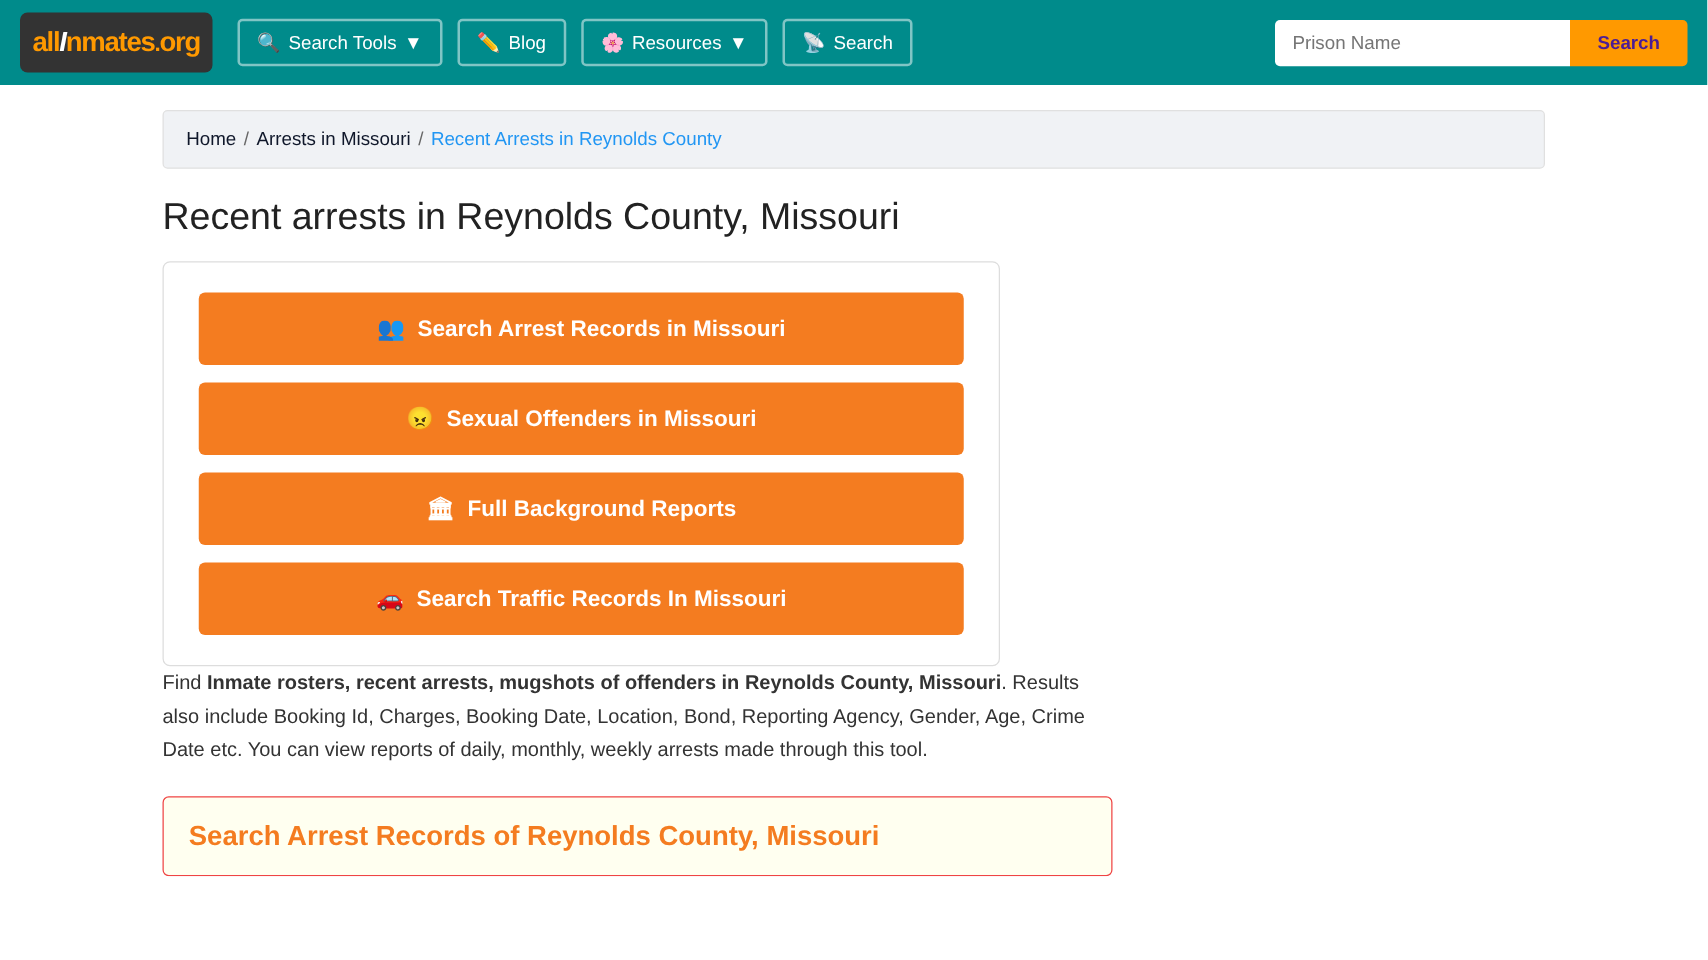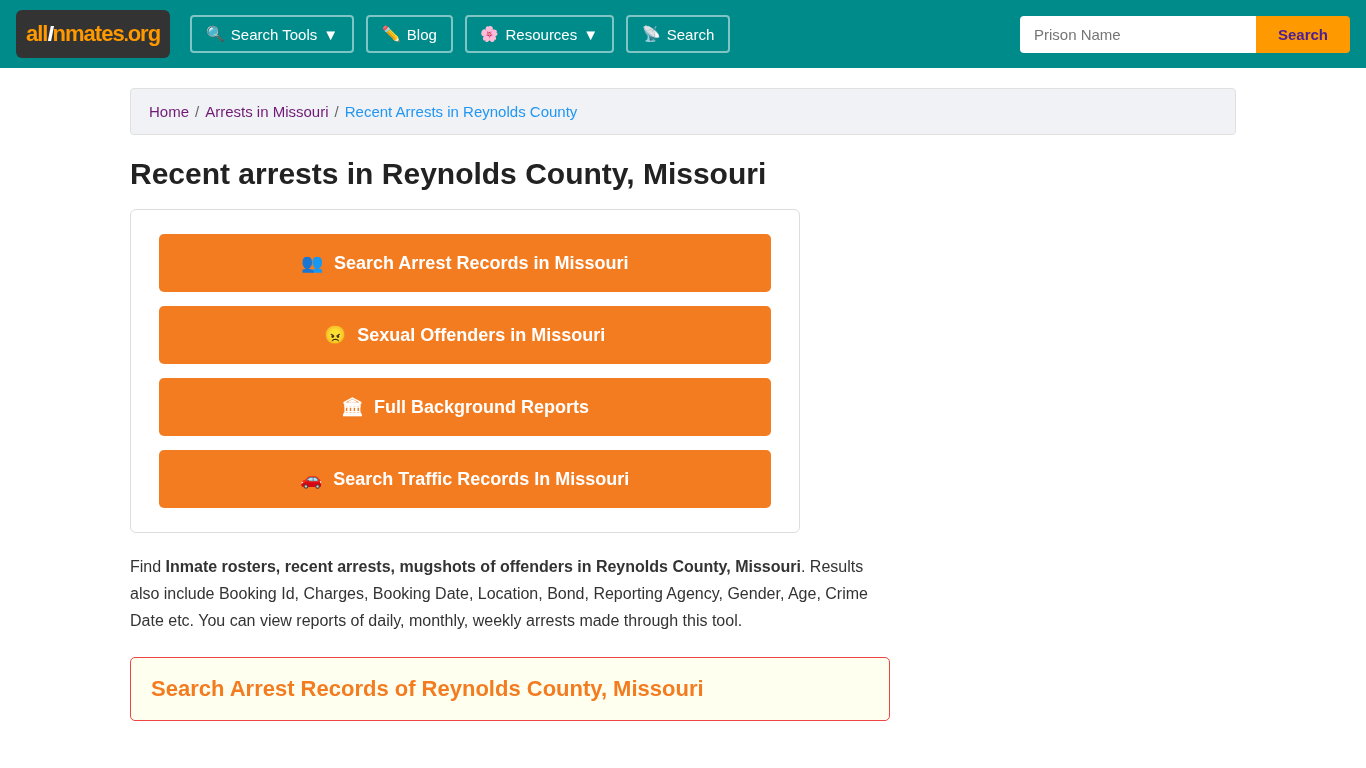--- a/index.html
+++ b/index.html
@@ -77,35 +77,35 @@
       border: 1px solid #e0e0e0;
       border-radius: 4px;
       padding: 14px 18px;
       margin: 0 130px;
       display: flex;
       align-items: center;
       gap: 6px;
       font-size: 15px;
     }
     .breadcrumb-link {
-      color: #701a75;
+      color: #0f172a;
       text-decoration: none;
       cursor: pointer;
     }
     .breadcrumb-sep { color: #666; }
     .breadcrumb-current { color: #2196F3; font-weight: 500; }
 
     
     .main-content {
       margin: 0 130px;
       padding-top: 22px;
     }
     .page-title {
       font-size: 30px;
-      font-weight: bold;
+      font-weight: normal;
       color: #222;
       margin-bottom: 18px;
     }
 
     
     .card {
       background: #fff;
       border: 1px solid #ddd;
       border-radius: 6px;
       padding: 24px 28px;
@@ -126,21 +126,20 @@
       display: flex;
       align-items: center;
       justify-content: center;
       gap: 10px;
       width: 100%;
       text-align: center;
     }
 
     
     .description {
-      margin-top: 20px;
       font-size: 16px;
       line-height: 1.7;
       color: #333;
       max-width: 760px;
     }
     .description strong { font-weight: bold; }
 
     
     .section-box {
       background: #fffff0;

